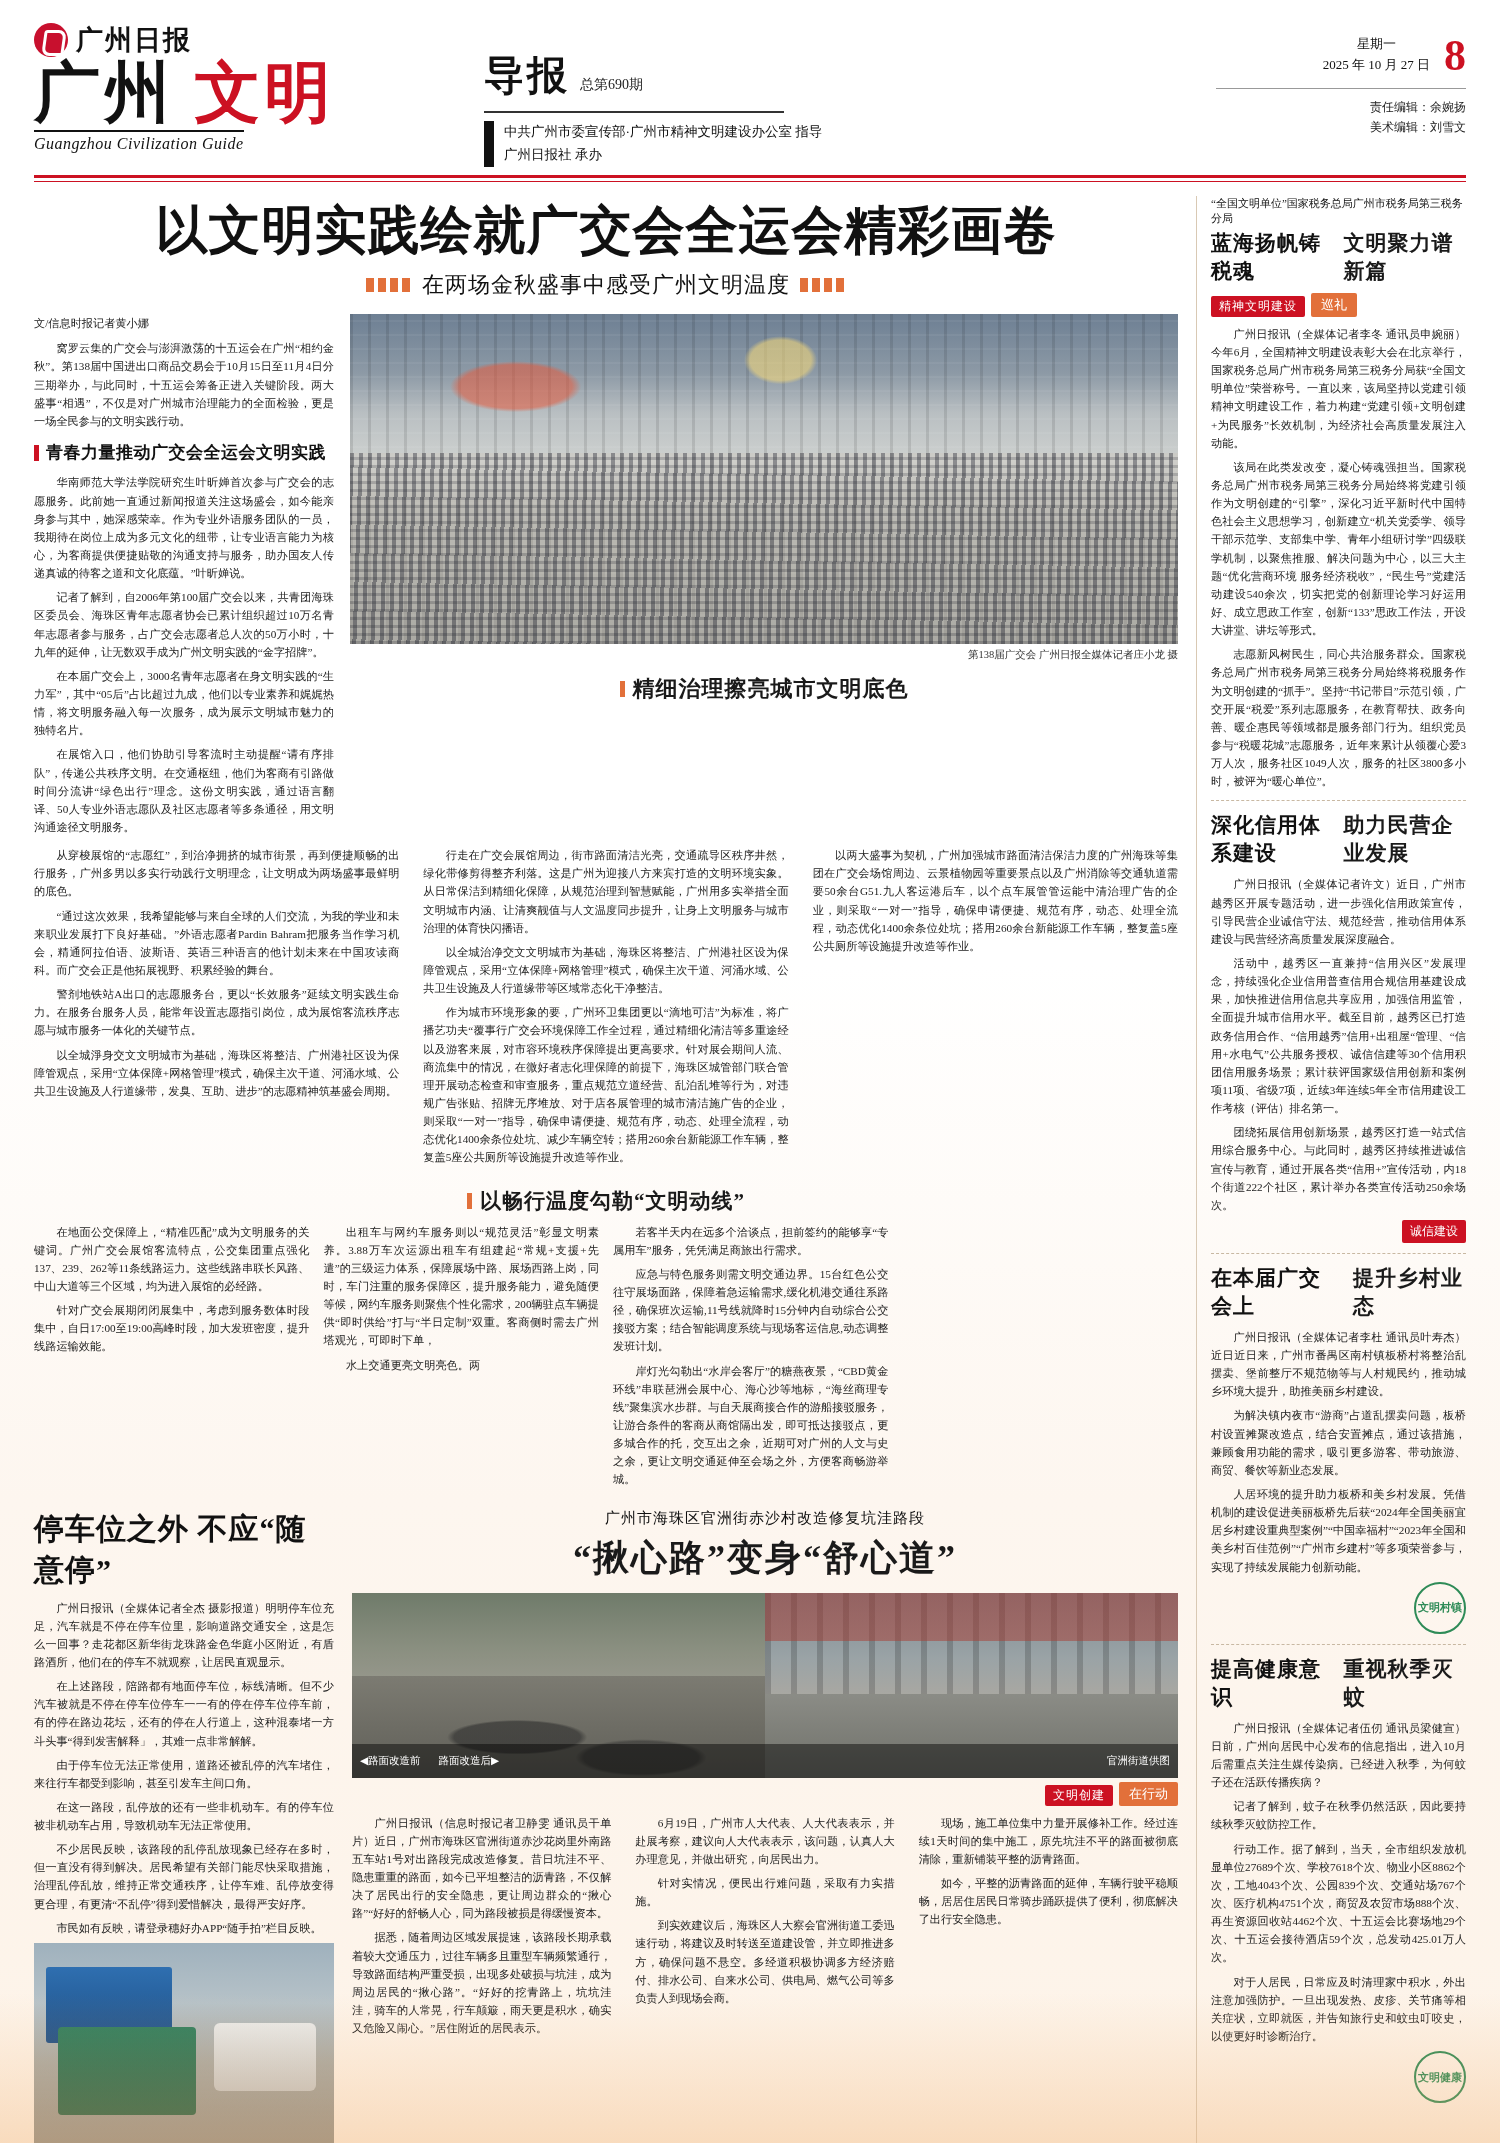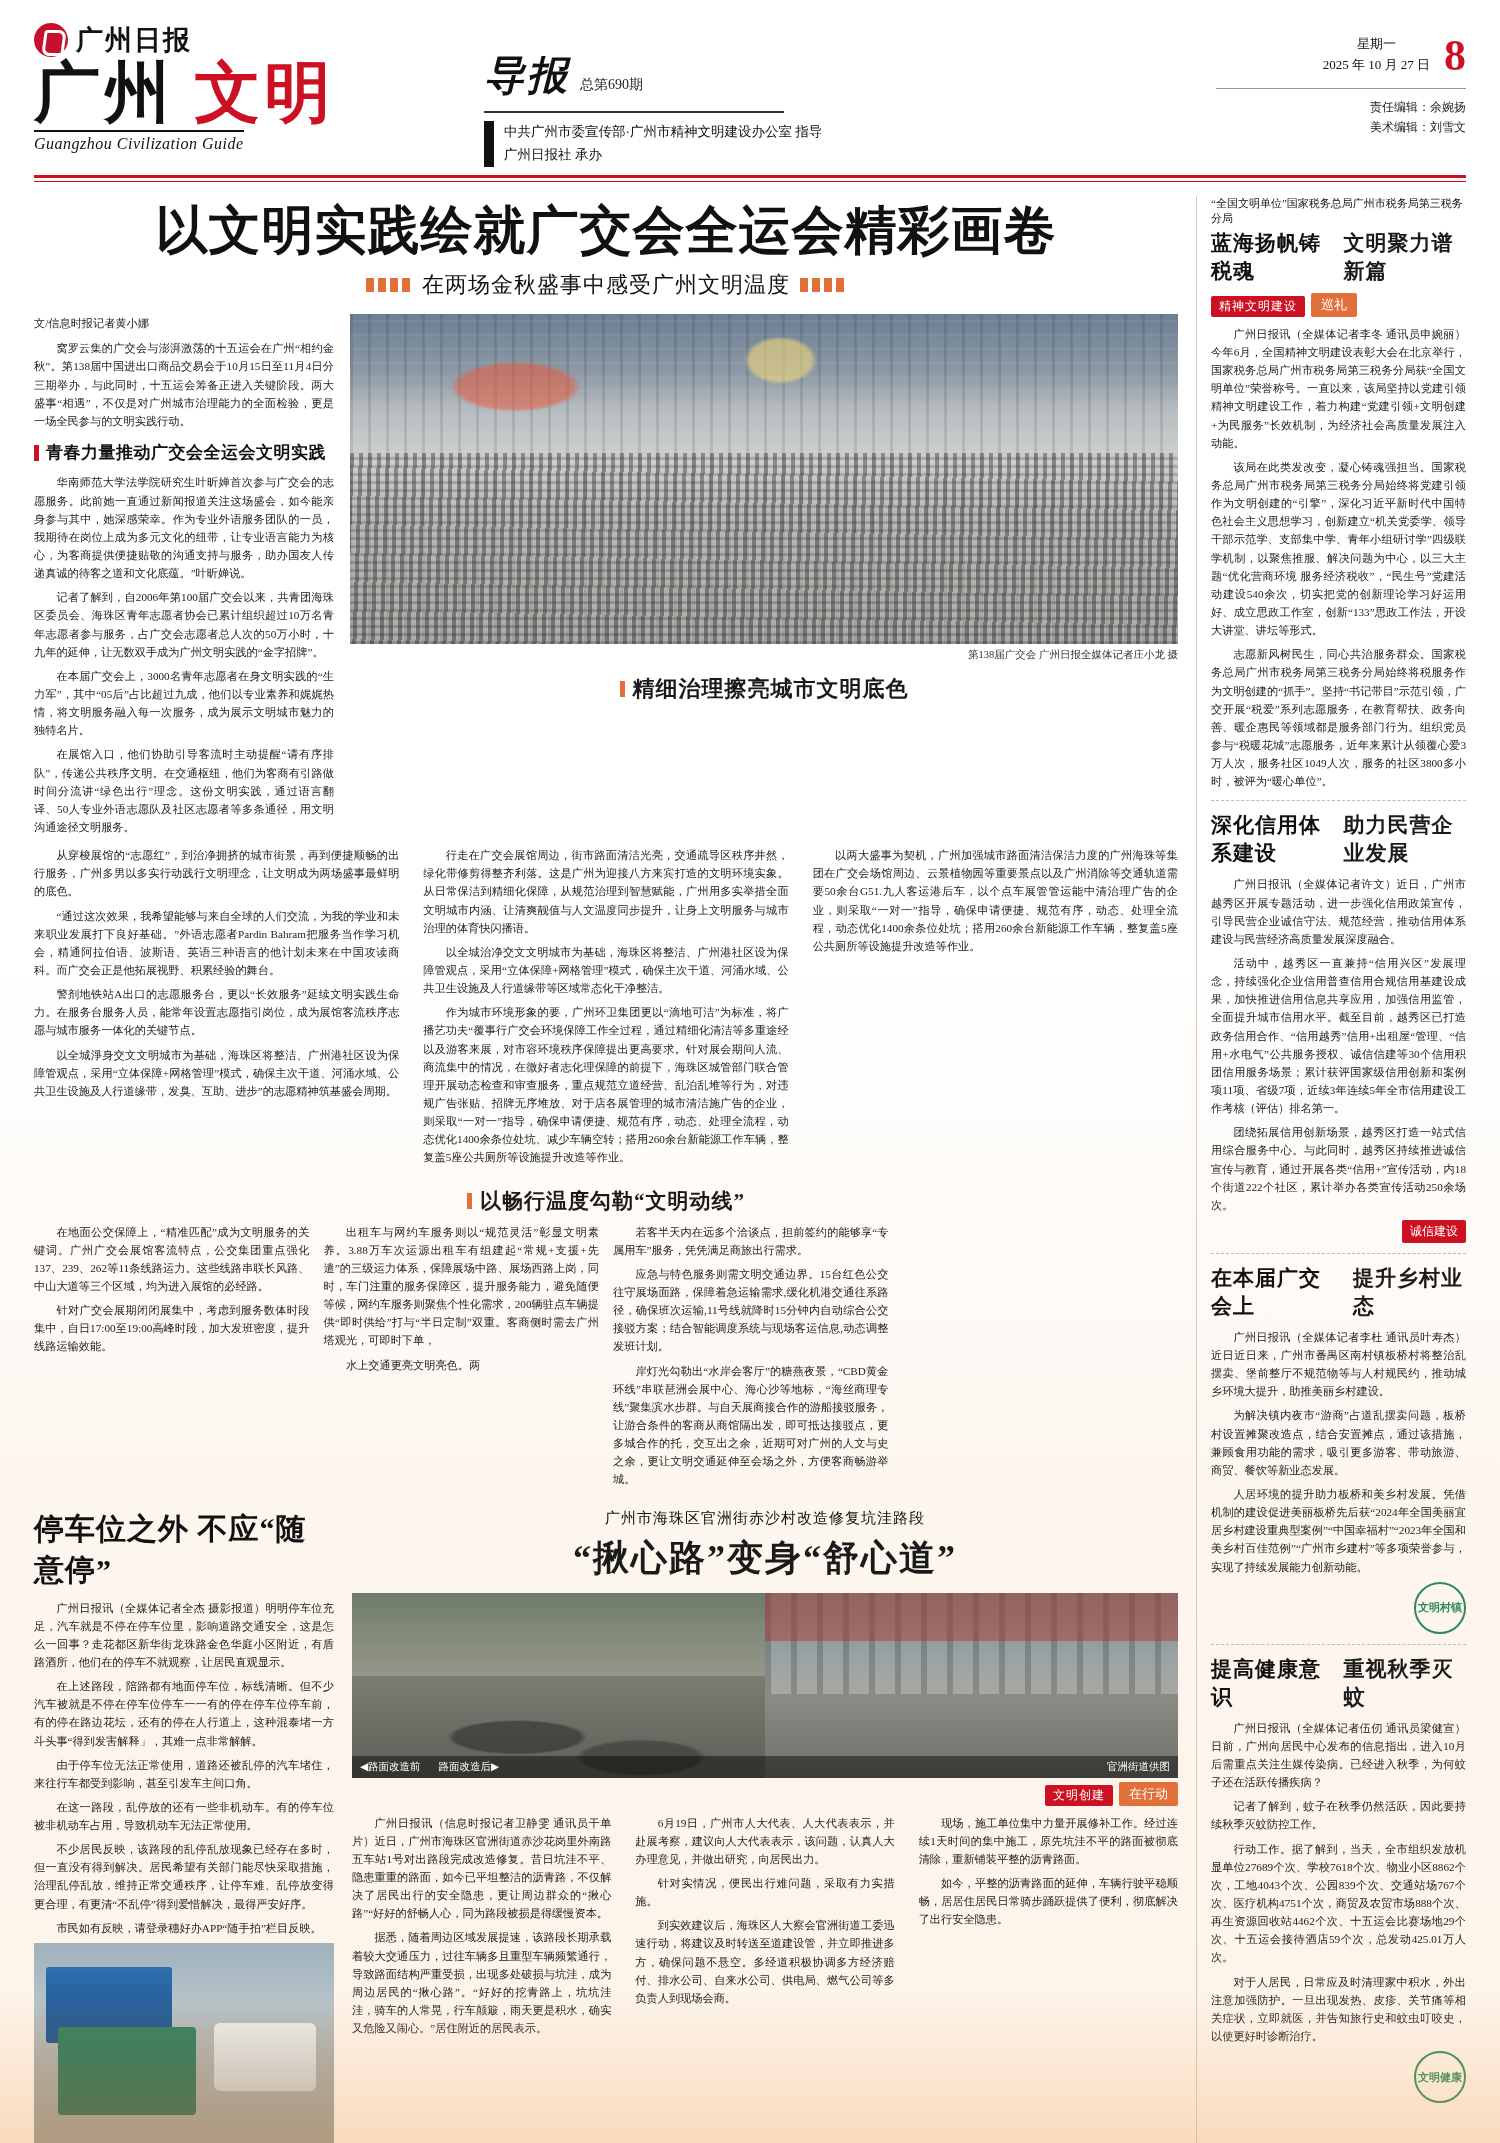--- a/index.html
+++ b/index.html
@@ -51,21 +51,21 @@
   }
   .title-big .red { color: #cc1122; }
   .title-en {
     font-size: 16px; letter-spacing: 0.5px; color: #111;
     font-family: "Liberation Serif", serif; font-style: italic;
     margin-top: 4px; border-top: 2px solid #111; padding-top: 3px;
     display:inline-block;
   }
   .mid-block { flex: 1; padding-left: 30px; padding-top: 26px; }
   .daobao-row { display:flex; align-items:baseline; gap: 10px; }
-  .daobao { font-size: 40px; font-weight: bold; letter-spacing: 3px; color:#111;font-style:italic; }
+  .daobao { font-size: 40px; font-weight: bold; letter-spacing: 3px; color:#111; }
   .issue { font-size: 14px; color:#222; }
   .mid-rule { border-bottom: 2px solid #333; width: 300px; margin: 8px 0 8px 0; }
   .guide-line { font-size: 13.5px; color:#111; line-height:1.7; }
   .mid-bar { display:flex; gap:10px; align-items:flex-start; }
   .mid-bar .blackbar { width: 10px; background:#111; align-self: stretch; }
 
   .right-block { width: 250px; flex: 0 0 250px; text-align:right; padding-top: 12px; }
   .date-wrap { display:flex; justify-content:flex-end; align-items:flex-start; gap:14px; }
   .date-text { font-size: 13px; line-height:1.6; color:#111; text-align:center; }
   .page-num { font-size: 44px; font-weight:bold; color:#cc1122; line-height:1; }
@@ -208,21 +208,21 @@
   }
   .ph-trike:after{
     content:""; position:absolute; left:8%; top:42%; width:46%; height:44%;
     background: linear-gradient(180deg,#2f7f5f,#1f5f45); border-radius:4px;
   }
   .ph-bluebox{
     position:absolute; right:6%; top:40%; width:34%; height:34%;
     background: linear-gradient(180deg,#e8eaea,#c5c8c8); border-radius:6px;
   }
   .ribbon-dark{
-    position:absolute; left:0; right:0; bottom:0; height:22px;
+    position:absolute; left:0; right:0; bottom:0; height:34px;
     background:rgba(0,0,0,.45); color:#fff; font-size:10.5px;
     display:flex; align-items:center; gap:18px; padding:0 8px;
   }
   .corner-wave{
     position:absolute; left:0; right:0; bottom:0; height:150px;
     background: linear-gradient(180deg, rgba(240,180,120,0) 0%, rgba(240,175,110,.35) 100%);
     pointer-events:none;
   }
 </style>
 </head>

